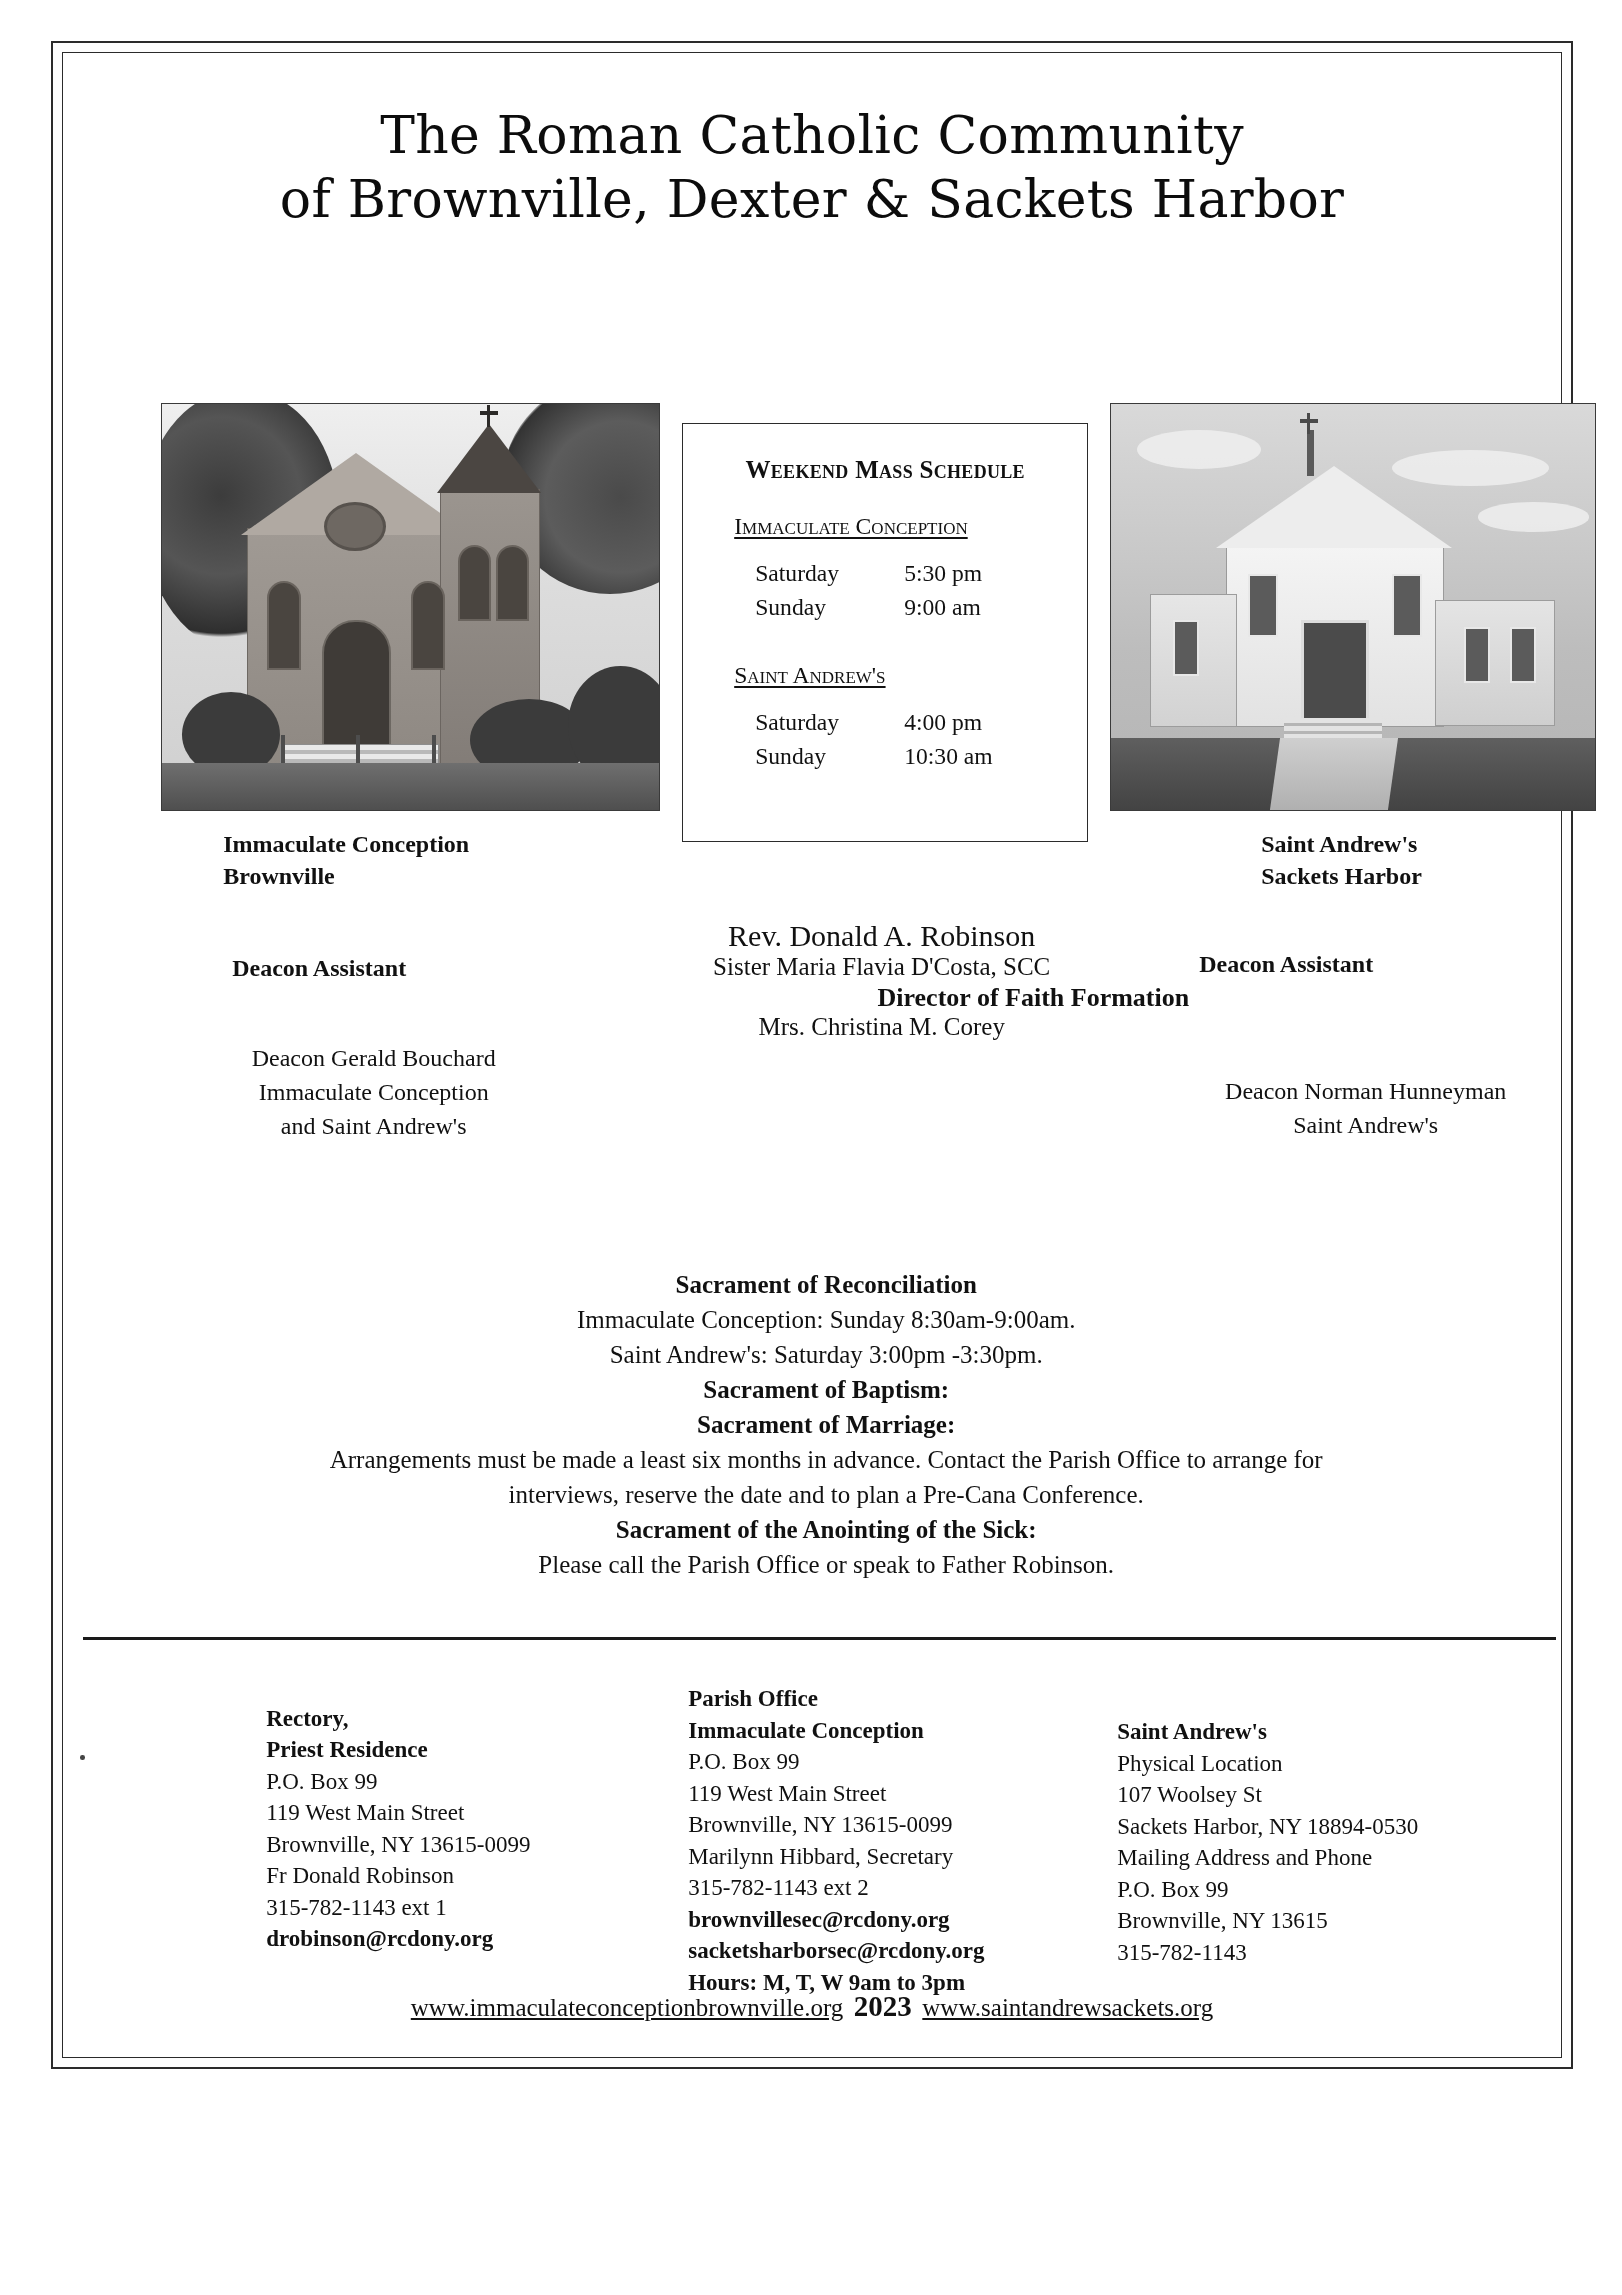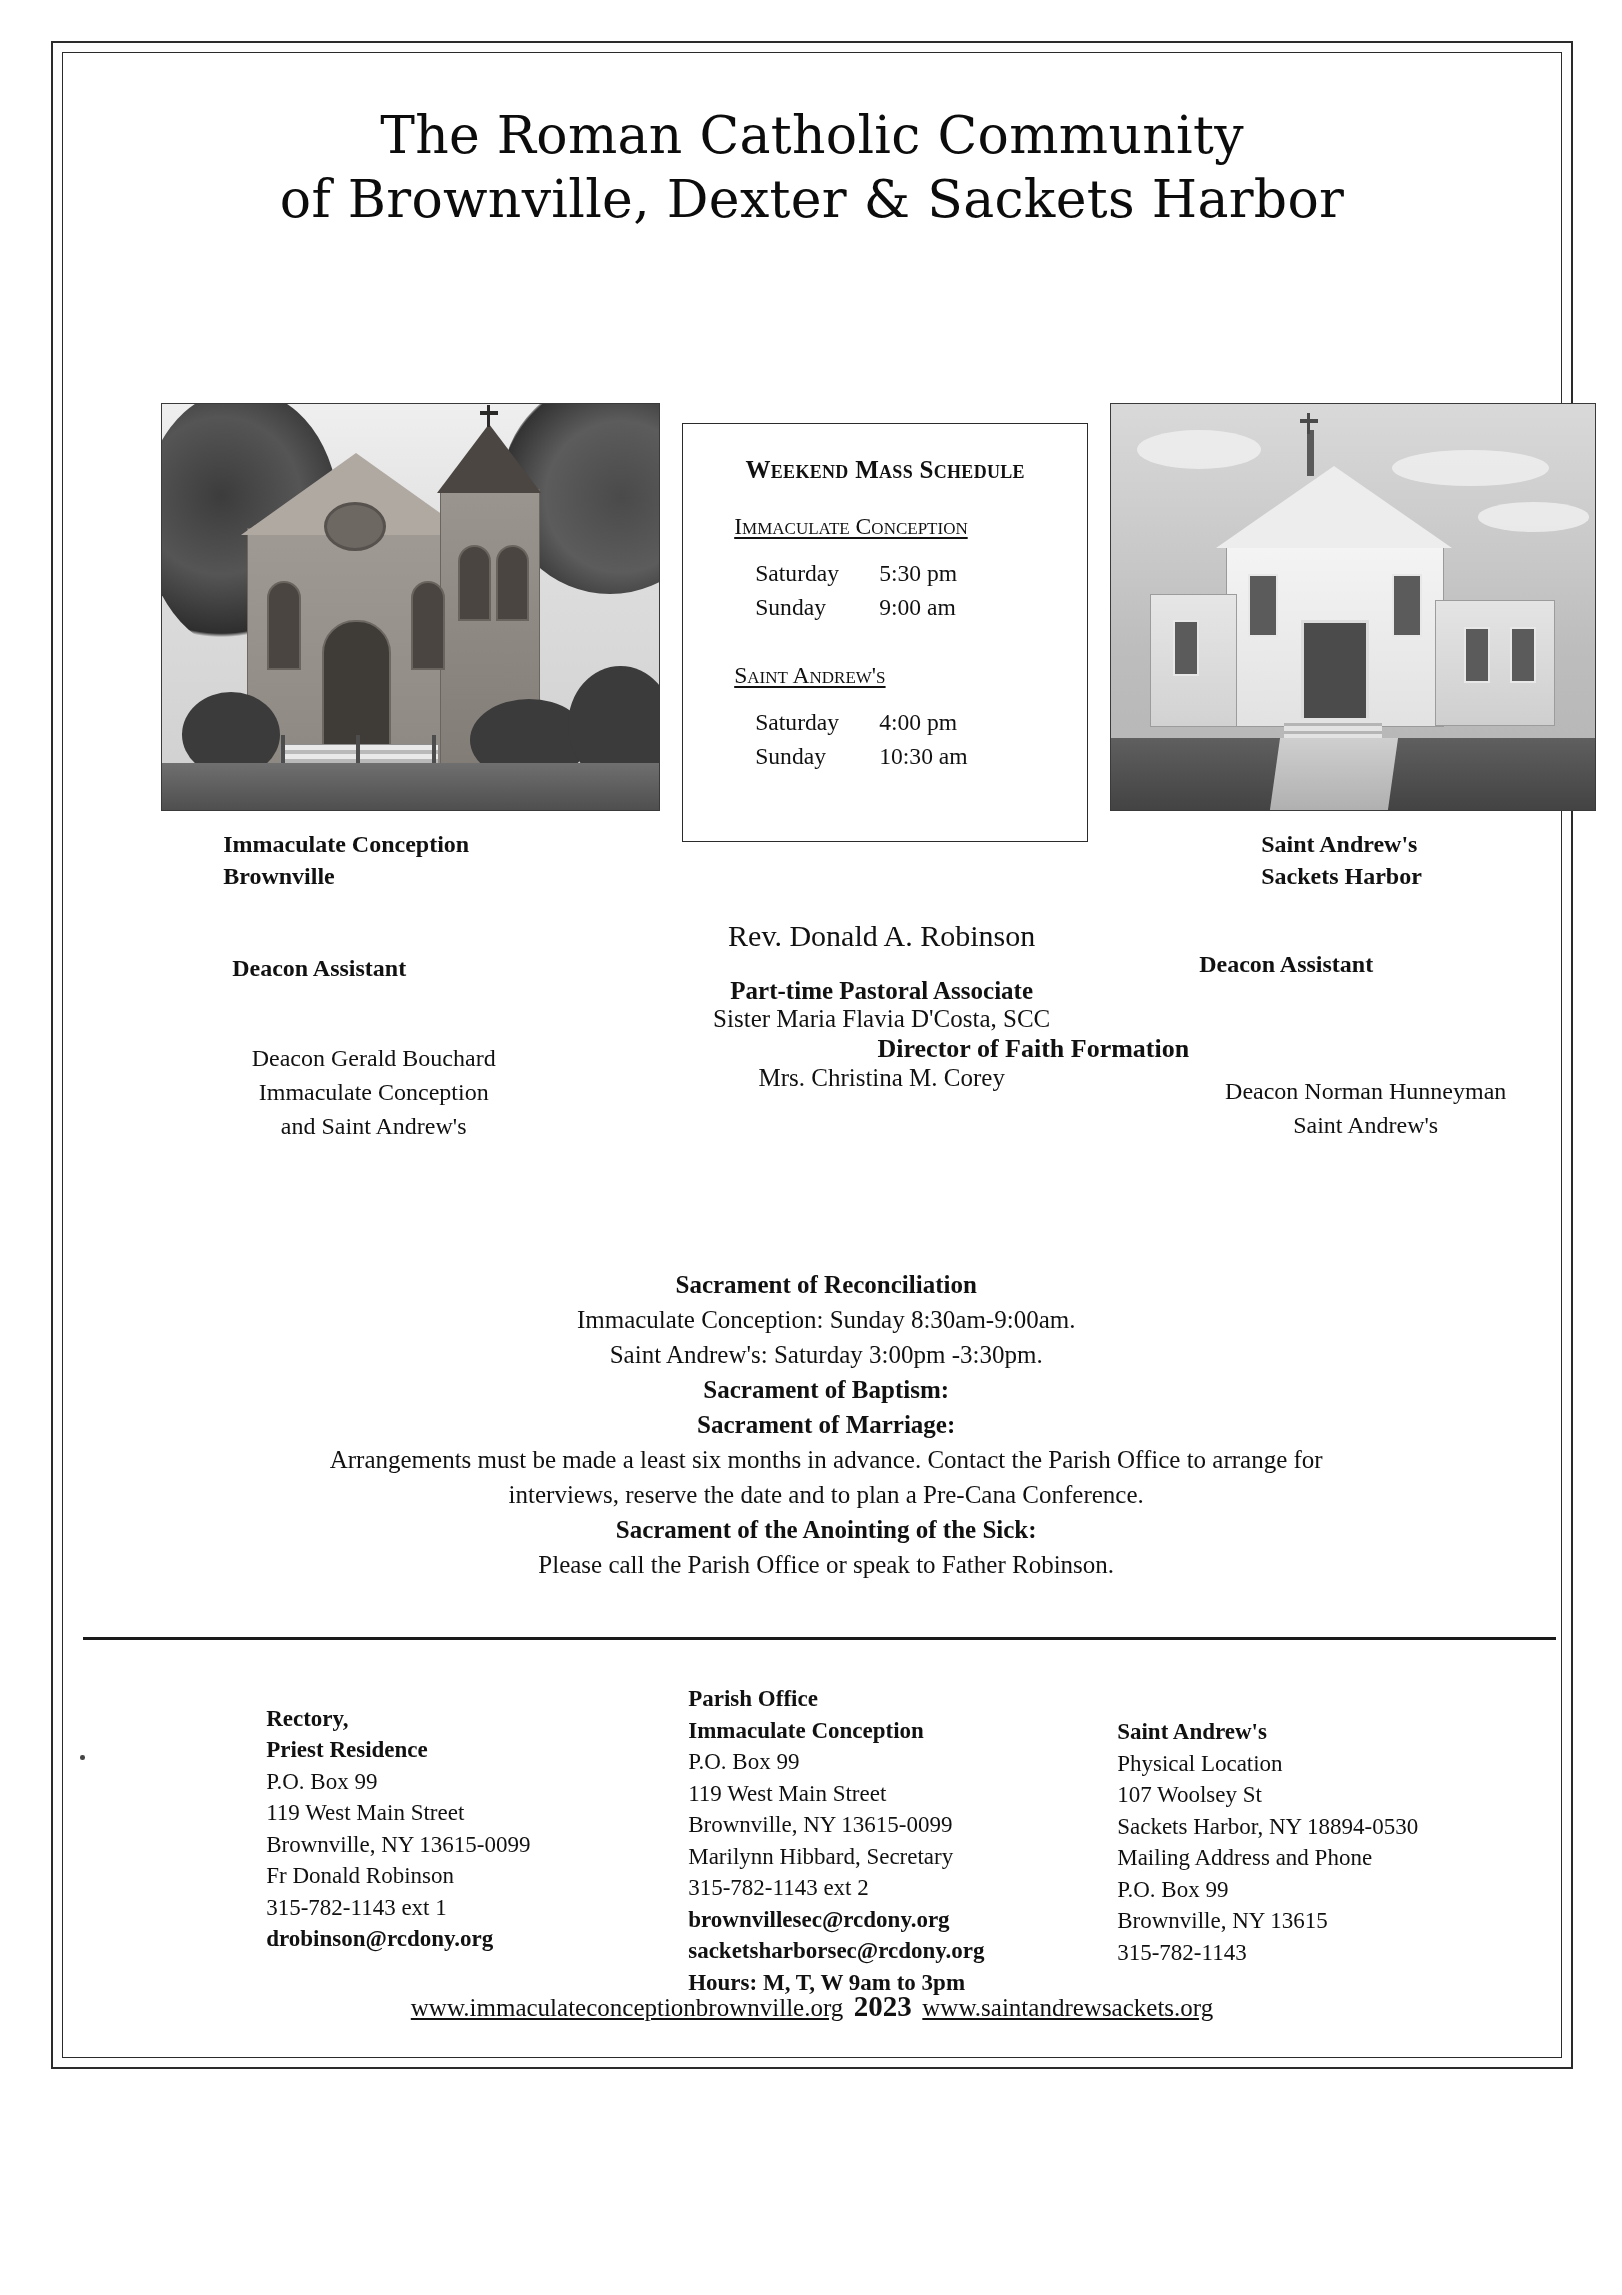--- a/index.html
+++ b/index.html
@@ -234,20 +234,21 @@
     text-underline-offset: 3.3px;
   }
   .mass-rows {
     margin-top: 17px;
     padding-left: 72px;
     font-size: 23.6px;
     line-height: 1.42;
   }
   .mass-rows .row {
     display: flex;
+    gap: 25px;
   }
   .mass-rows .day { width: 124px; }
 
   
   .caption {
     position: absolute;
     font-family: "Liberation Serif", serif;
     font-weight: 700;
     font-size: 24px;
     line-height: 1.32;
@@ -470,21 +471,20 @@
     </div>
 
     <div class="deacon-head deacon-right-head">Deacon Assistant</div>
     <div class="deacon-block deacon-right-block">
       <div>Deacon Norman Hunneyman</div>
       <div>Saint Andrew's</div>
     </div>
 
     <div class="pastoral">
       <div class="pastor">Rev. Donald A. Robinson</div>
-      <div class="role">Part-time Pastoral Associate</div>
       <div class="person">Sister Maria Flavia D'Costa, SCC</div>
       <div class="role2">Director of Faith Formation</div>
       <div class="person">Mrs. Christina M. Corey</div>
     </div>
 
     <div class="sacraments">
       <div class="hd">Sacrament of Reconciliation</div>
       <div>Immaculate Conception: Sunday 8:30am-9:00am.</div>
       <div>Saint Andrew's: Saturday 3:00pm -3:30pm.</div>
       <div class="hd">Sacrament of Baptism:</div>

